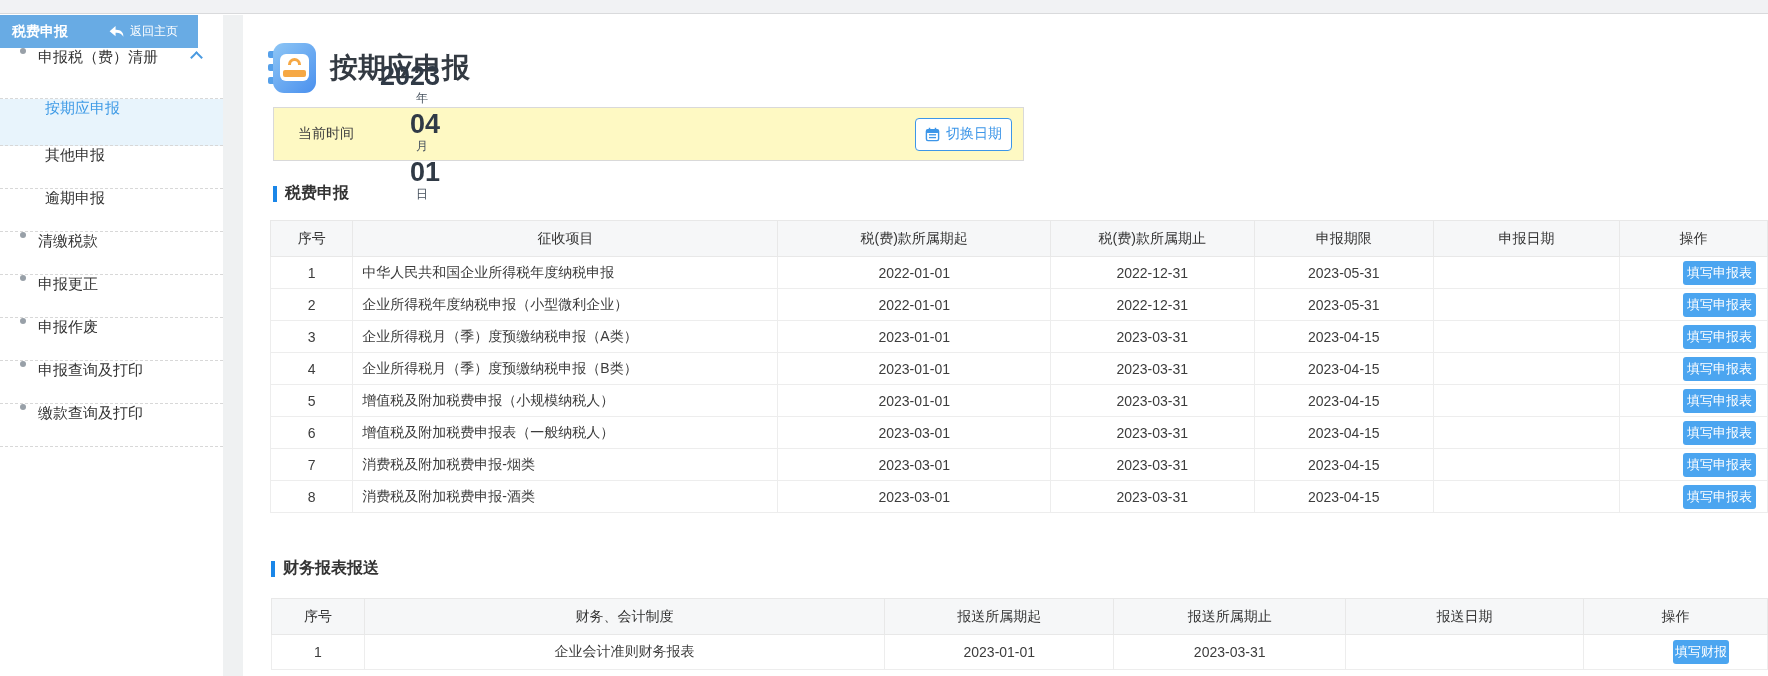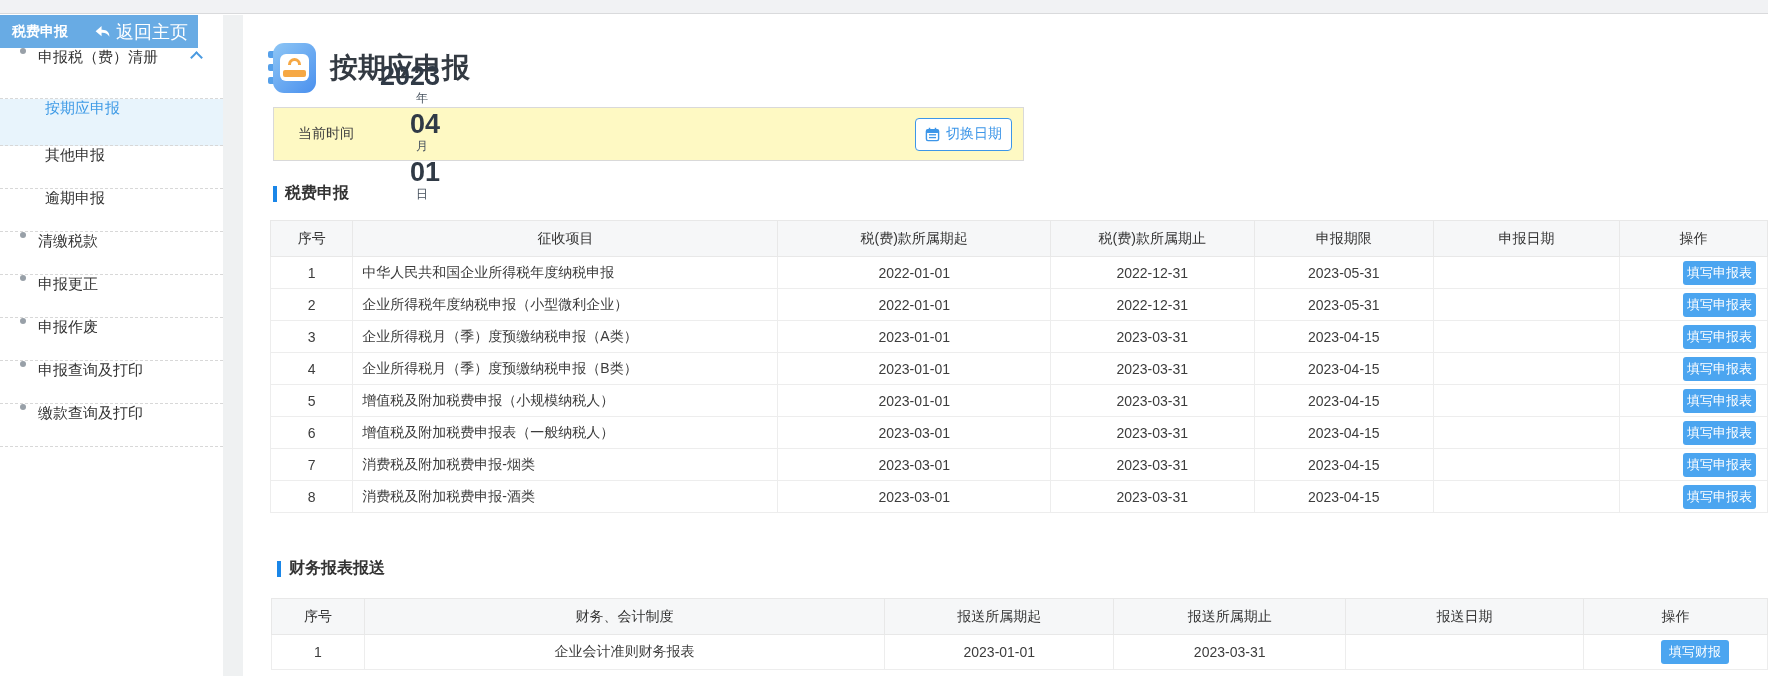--- a/index.html
+++ b/index.html
@@ -8,22 +8,22 @@
 
   
   .top-strip { position: absolute; left: 0; top: 0; width: 1768px; height: 14px;
                background: #f1f2f4; border-bottom: 1px solid #d9dadc; }
 
   
   .sidebar { position: absolute; left: 0; top: 15px; width: 223px; height: 661px; background: #fff; }
   .sidebar-header { position: absolute; left: 0; top: 0; width: 198px; height: 33px;
                     background: #68abe4; color: #fff; display: flex; align-items: center; }
   .sidebar-title { font-size: 14px; font-weight: bold; padding-left: 12px; }
-  .back-link { margin-left: auto; padding-right: 10px; display: flex; align-items: center;
-               gap: 6px; font-size: 18px; cursor: pointer; }
+  .back-link { margin-left: auto; padding-right: 20px; display: flex; align-items: center;
+               gap: 6px; font-size: 12px; cursor: pointer; }
   .menu { position: absolute; left: 0; top: 33px; width: 223px; }
   .menu-item { display: flex; align-items: flex-start; height: 43px; border-bottom: 1px dashed #d8d8d8;
                font-size: 15px; color: #333; cursor: pointer; }
   .menu-item:nth-child(1) { height: 51px; }
   .menu-item.sub { padding-left: 45px; height: 43px; }
   .menu-item.active { height: 47px; background: #e8f4fc; color: #3f9be6; }
   .bullet { width: 6px; height: 6px; border-radius: 50%; background: #98a0a8;
             margin-left: 20px; margin-right: 12px; flex: none; }
   .chevron-up { width: 9px; height: 9px; border-left: 2px solid #4a9ae0; border-top: 2px solid #4a9ae0;
                 transform: rotate(45deg); margin-left: auto; margin-right: 22px; margin-top: 5px; flex: none; }
@@ -57,40 +57,40 @@
   .date-num { font-size: 27px; font-weight: bold; color: #303a46; line-height: 28px; }
   .date-unit { font-size: 12px; color: #45505c; margin: 0 12px 3px 4px; }
   .switch-btn { margin-left: auto; margin-right: 11px; width: 97px; height: 33px;
                 border: 1px solid #3d96e8; border-radius: 4px; background: #fff; color: #3d96e8;
                 font-size: 14px; display: flex; align-items: center; justify-content: center; gap: 6px;
                 cursor: pointer; font-family: inherit; text-align: right; }
 
   
   .section-title { position: absolute; display: flex; align-items: center; }
   .section-title.s1 { left: 30px; top: 168px; }
-  .section-title.s2 { left: 34px; top: 543px; }
+  .section-title.s2 { left: 28px; top: 543px; }
   .blue-bar { width: 4px; height: 16px; background: #1a86e8; margin-right: 8px; }
   .section-label { font-size: 16px; font-weight: bold; color: #333; }
 
   
   .tbl { border-collapse: collapse; table-layout: fixed; background: #fff; }
   .tbl-wrap1 { position: absolute; left: 27px; top: 205px; width: 1498px; }
   .tbl-wrap2 { position: absolute; left: 28px; top: 583px; width: 1497px; }
   .tbl { width: 100%; border: 1px solid #dfdfdf; }
   .tbl th { height: 36px; background: #f6f7f8; border: 1px solid #e8e8e8; font-size: 14px;
             font-weight: 400; color: #333; text-align: center; }
   .tbl td { height: 32px; border: 1px solid #ededed; font-size: 14px; color: #3c3c3c;
             text-align: center; overflow: hidden; white-space: nowrap; }
   .tbl2 td { height: 35px; }
   td.project-cell { text-align: left; padding-left: 9px; }
   td.action-cell { text-align: right; padding-right: 11px; }
   .tbl2 td.action-cell { padding-right: 38px; }
   .fill-btn { width: 73px; height: 24px; border: none; border-radius: 3px; background: #4ba5f0;
               color: #fff; font-size: 13px; cursor: pointer; font-family: inherit; }
-  .tbl2 .fill-btn { width: 68px; }
+  .tbl2 .fill-btn { width: 56px; }
 </style>
 </head>
 <body>
 
 <div class="screen">
 
   <div class="top-strip"></div>
 
   <div class="sidebar">
     <div class="sidebar-header">

